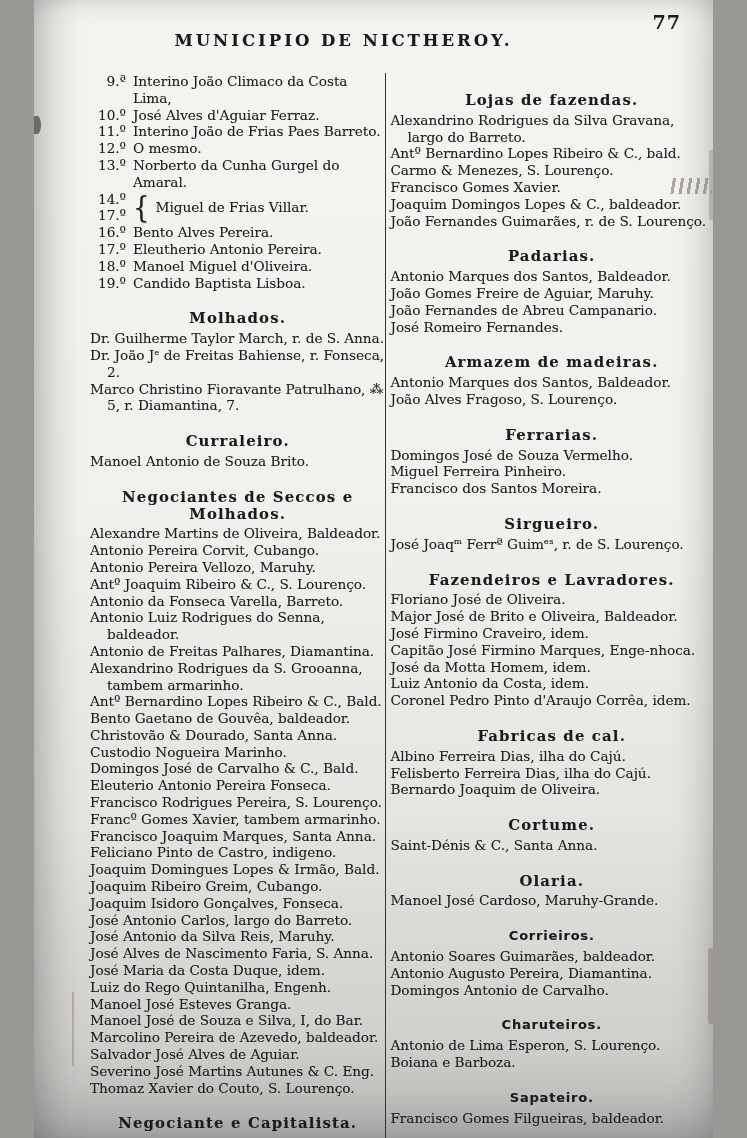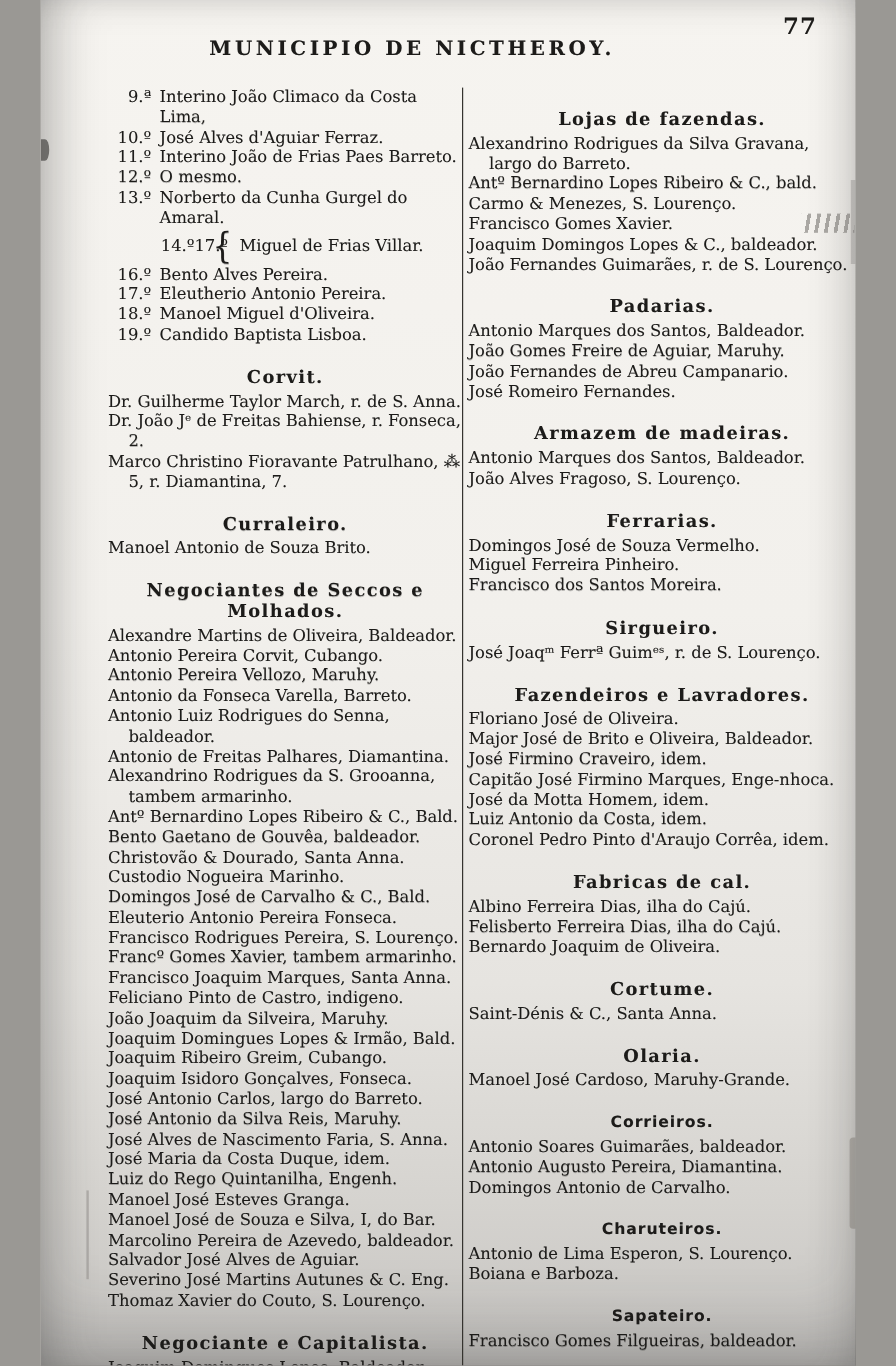--- a/index.html
+++ b/index.html
@@ -34,21 +34,21 @@
   .sec-head{
     text-align:center;font-weight:bold;font-size:14.8px;letter-spacing:1.2px;
     margin:19px 0 3px 0;
   }
   .sec-head.small{font-size:13px;letter-spacing:.8px;font-family:"DejaVu Sans","Liberation Sans",sans-serif;}
   .entry{padding-left:17px;text-indent:-17px;}
   .num-row{display:flex;}
   .num-row .num{width:36px;text-align:right;flex:none;padding-right:7px;}
   .num-row .num-text{flex:1;}
   .brace-row{display:flex;align-items:center;}
-  .brace-row .nums{width:36px;flex:none;text-align:right;padding-right:7px;display:flex;flex-direction:row;margin-left:44px;}
+  .brace-row .nums{width:36px;flex:none;text-align:right;padding-right:7px;display:flex;flex-direction:column;}
   .brace{font-size:26px;font-weight:normal;line-height:30px;margin-right:6px;transform:scaleY(1.15);}
   .brace-text{flex:1;}
   
   .artifact{position:absolute;pointer-events:none;}
   .art-speck{left:0;top:116px;width:7px;height:18px;background:#4e4c49;border-radius:0 60% 60% 0;opacity:.75;}
   .art-pen-dashes{right:1px;top:178px;width:44px;height:16px;opacity:.55;
     background:repeating-linear-gradient(100deg,transparent 0 5px,#6d6a66 5px 8px);}
   .art-edge-top{right:0;top:150px;width:4px;height:70px;background:#8a8residual;background:#8a8784;opacity:.4;}
   .art-edge-bottom{right:0;top:948px;width:5px;height:76px;background:#79766f;opacity:.45;border-radius:3px 0 0 3px;}
   .art-left-line{left:38px;top:992px;width:1.5px;height:74px;background:#8f8d89;opacity:.55;}
@@ -107,56 +107,56 @@
             <span class="num">18.º</span>
             <span class="num-text">Manoel Miguel d'Oliveira.</span>
           </div>
           <div class="num-row">
             <span class="num">19.º</span>
             <span class="num-text">Candido Baptista Lisboa.</span>
           </div>
         </div>
 
       <div class="section">
-        <div class="sec-head">Corvit.</div>
+        <div class="sec-head">Molhados.</div>
         <div>
             <div class="entry">Dr. Guilherme Taylor March, r. de S. Anna.</div>
             <div class="entry">Dr. João Jᵉ de Freitas Bahiense, r. Fonseca, 2.</div>
             <div class="entry">Marco Christino Fioravante Patrulhano, ⁂ 5, r. Diamantina, 7.</div>
           </div>
       </div>
 
       <div class="section">
         <div class="sec-head">Curraleiro.</div>
         <div>
             <div class="entry">Manoel Antonio de Souza Brito.</div>
           </div>
       </div>
 
       <div class="section">
         <div class="sec-head">Negociantes de Seccos e Molhados.</div>
         <div>
             <div class="entry">Alexandre Martins de Oliveira, Baldeador.</div>
             <div class="entry">Antonio Pereira Corvit, Cubango.</div>
             <div class="entry">Antonio Pereira Vellozo, Maruhy.</div>
+            <div class="entry">Antº Joaquim Ribeiro &amp; C., S. Lourenço.</div>
             <div class="entry">Antonio da Fonseca Varella, Barreto.</div>
             <div class="entry">Antonio Luiz Rodrigues do Senna, baldeador.</div>
             <div class="entry">Antonio de Freitas Palhares, Diamantina.</div>
             <div class="entry">Alexandrino Rodrigues da S. Grooanna, tambem armarinho.</div>
             <div class="entry">Antº Bernardino Lopes Ribeiro &amp; C., Bald.</div>
             <div class="entry">Bento Gaetano de Gouvêa, baldeador.</div>
             <div class="entry">Christovão &amp; Dourado, Santa Anna.</div>
             <div class="entry">Custodio Nogueira Marinho.</div>
             <div class="entry">Domingos José de Carvalho &amp; C., Bald.</div>
             <div class="entry">Eleuterio Antonio Pereira Fonseca.</div>
             <div class="entry">Francisco Rodrigues Pereira, S. Lourenço.</div>
             <div class="entry">Francº Gomes Xavier, tambem armarinho.</div>
             <div class="entry">Francisco Joaquim Marques, Santa Anna.</div>
             <div class="entry">Feliciano Pinto de Castro, indigeno.</div>
-            <div class="entry">João Joaquim da Silveira, Maruhy.</div>
             <div class="entry">Joaquim Domingues Lopes &amp; Irmão, Bald.</div>
             <div class="entry">Joaquim Ribeiro Greim, Cubango.</div>
             <div class="entry">Joaquim Isidoro Gonçalves, Fonseca.</div>
             <div class="entry">José Antonio Carlos, largo do Barreto.</div>
             <div class="entry">José Antonio da Silva Reis, Maruhy.</div>
             <div class="entry">José Alves de Nascimento Faria, S. Anna.</div>
             <div class="entry">José Maria da Costa Duque, idem.</div>
             <div class="entry">Luiz do Rego Quintanilha, Engenh.</div>
             <div class="entry">Manoel José Esteves Granga.</div>
             <div class="entry">Manoel José de Souza e Silva, I, do Bar.</div>

